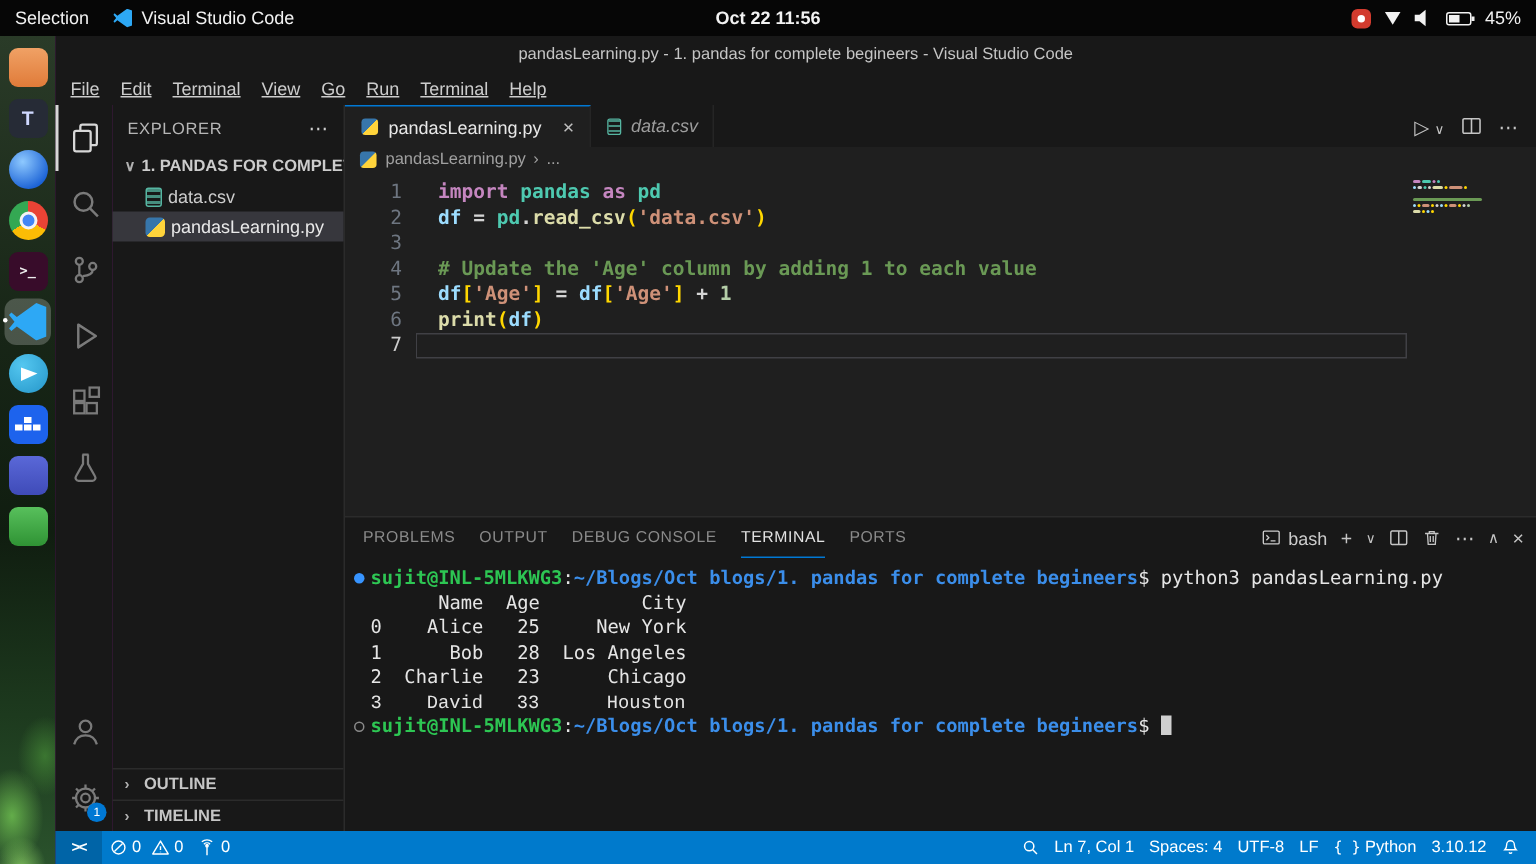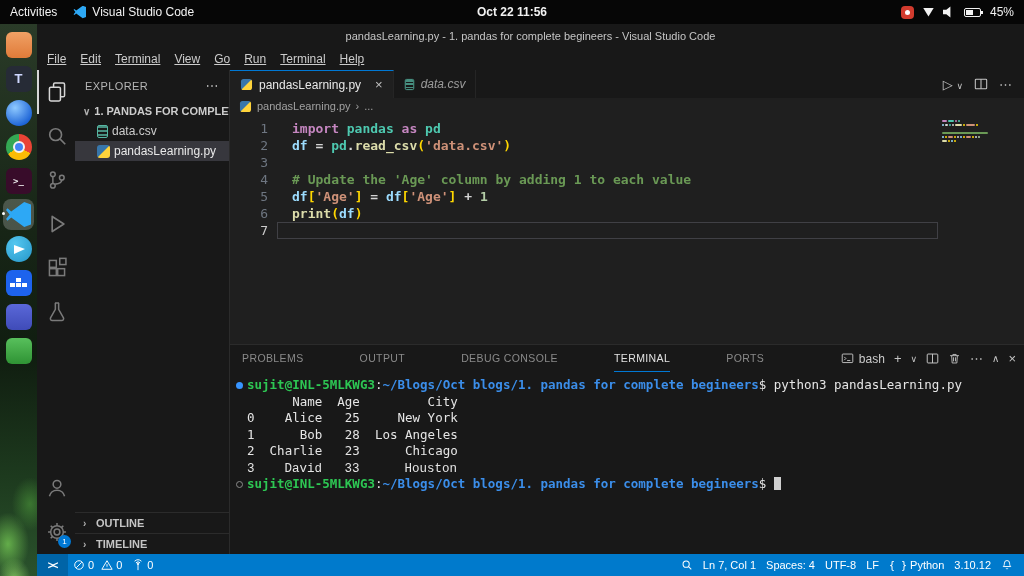--- a/index.html
+++ b/index.html
@@ -118,21 +118,21 @@
   .sb-item { display:flex; align-items:center; gap:3px; padding:0 5px; height:100%; }
   .sbr { margin-left:auto; display:flex; align-items:center; height:100%; padding-right:6px; }
   .braces { font-family:"DejaVu Sans Mono",monospace; font-size:10px; }
   svg.ic { display:block; }
 </style>
 </head>
 <body>
 
 <div class="topbar">
   <div class="tb-left">
-    <span>Activities</span>
+    <span>Selection</span>
     <span class="tb-app">
       <span class="vscode-mini"></span>
       <span>Visual Studio Code</span>
     </span>
   </div>
   <div class="tb-center">Oct 22 11:56</div>
   <div class="tb-right">
     <span class="rec-ind"></span>
     <span class="wifi"></span>
     <span class="vol"></span>
@@ -370,21 +370,21 @@
               <span style="background: rgb(255, 215, 0); width: 2px;"></span>
               <span style="background: rgb(156, 220, 254); width: 2px;"></span>
               <span style="background: rgb(255, 215, 0); width: 2px;"></span>
             </div>
             <div class="mini-line"></div>
           </div>
       </div>
 
       <div class="panel">
         <div class="panel-header">
-          <div style="display:flex;align-items:center;height:100%;gap:40px;">
+          <div style="display:flex;align-items:center;height:100%;">
               <div class="ptab">PROBLEMS</div>
               <div class="ptab">OUTPUT</div>
               <div class="ptab">DEBUG CONSOLE</div>
               <div class="ptab active">TERMINAL</div>
               <div class="ptab">PORTS</div>
             </div>
           <div class="pt-right">
             <span class="shell-label">
               <svg class="ic" width="13" height="13" viewBox="0 0 16 16" fill="none" stroke="currentColor" stroke-width="1.1">
                   <rect x="1.5" y="2.5" width="13" height="10.5" rx="1"></rect>

